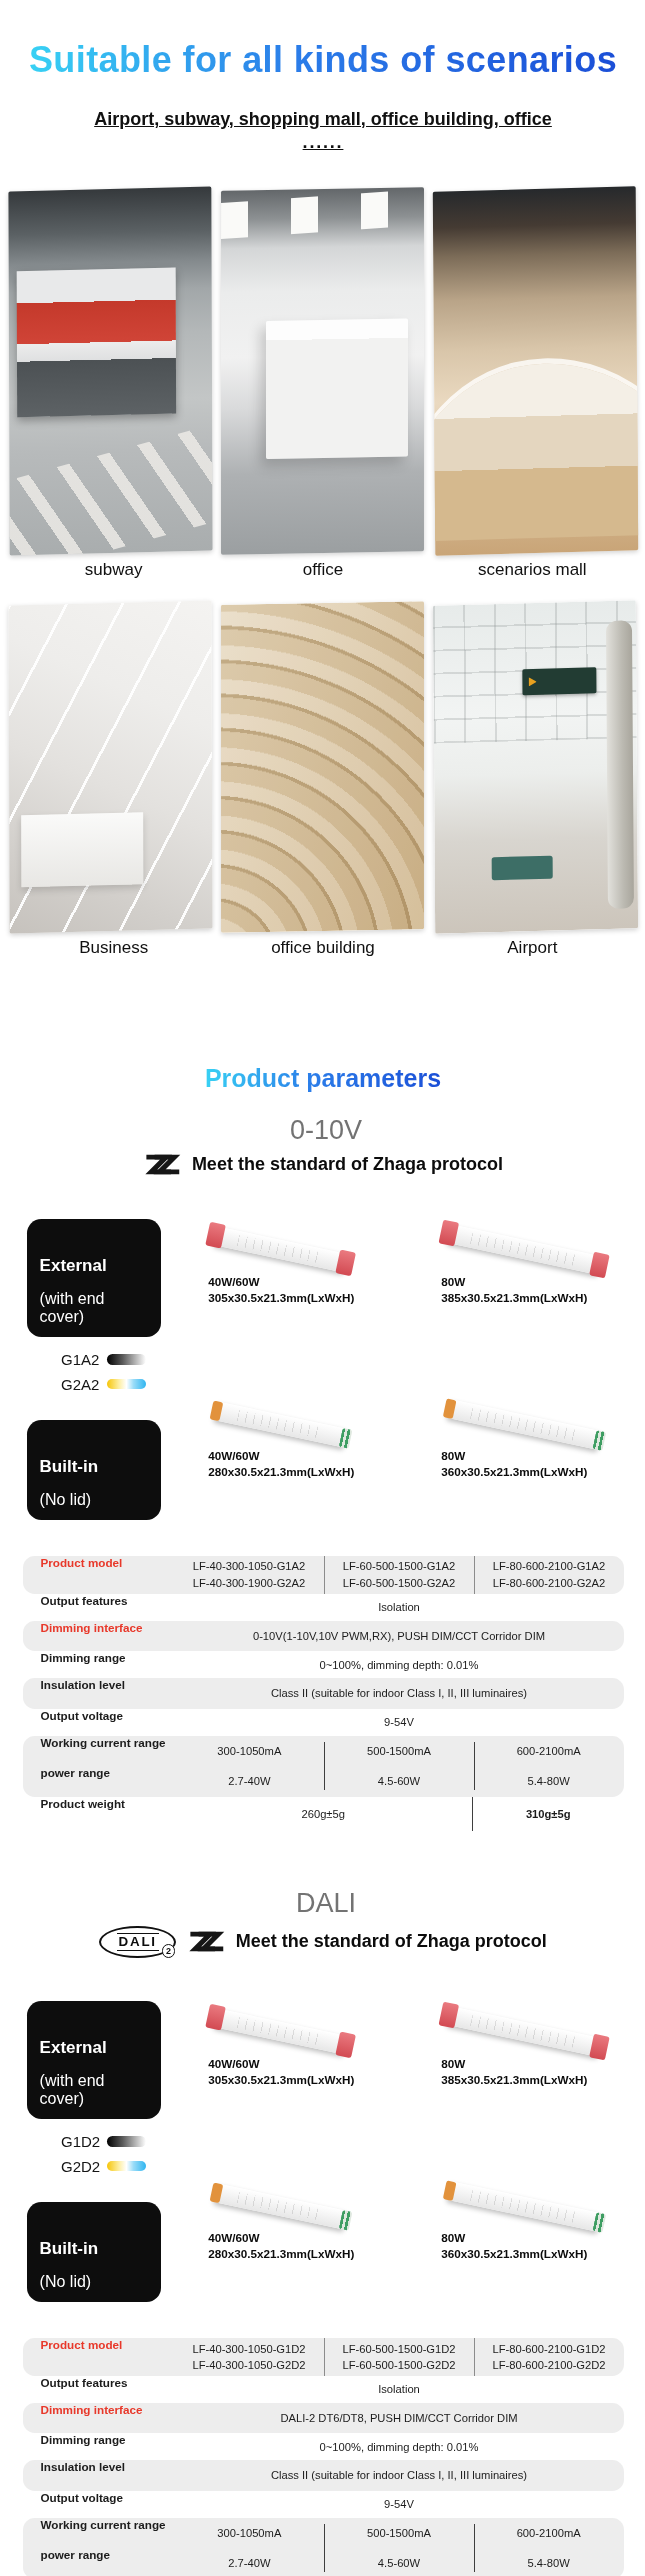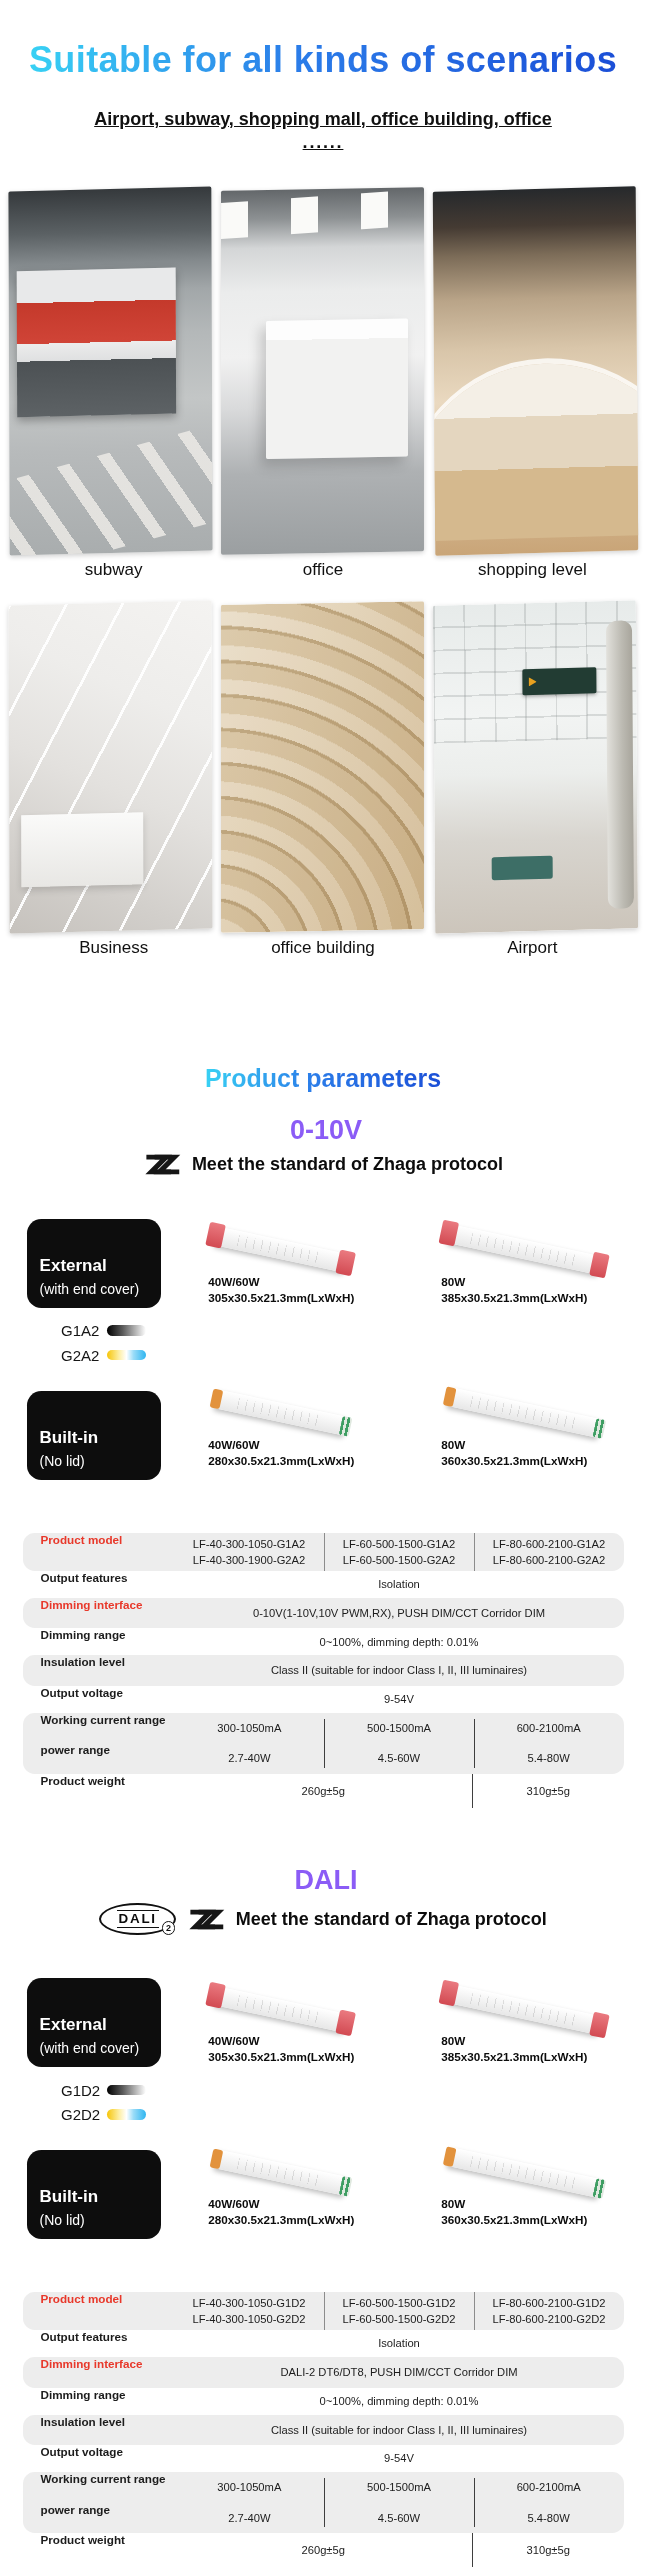--- a/index.html
+++ b/index.html
@@ -64,38 +64,38 @@
   .ph-airport .sign { position:absolute; top:20%; left:44%; width:36%; height:8%; background:#223c33; border-radius:1.8px; box-shadow:0 1.8px 3.6px rgba(0,0,0,.3); }
   .ph-airport .sign::before { content:""; position:absolute; left:8%; top:32%; width:11%; height:36%; background:#e8a11f; clip-path:polygon(0 0,100% 50%,0 100%); }
   .ph-airport .column { position:absolute; right:2%; top:6%; width:13%; height:88%;
       background:linear-gradient(90deg,#e2e1dc,#bcbab2 60%,#a8a59c); border-radius:10.8px; }
   .ph-airport .seats { position:absolute; left:28%; bottom:16%; width:30%; height:7%; background:#3d6e66; border-radius:2.7px; }
 
   .photo-labels { display:flex; padding:0 9px; margin-top:7.2px; }
   .photo-labels span { flex:1; text-align:center; font-size:17px; color:#111; }
 
   
-  .proto-name { text-align:center; font-size:27px; font-weight:bold; color:#8b5cf6; margin-top:21.5px;margin-left:6px; }
+  .proto-name { text-align:center; font-size:27px; font-weight:normal; color:#737373; margin-top:21.5px;margin-left:6px; }
   .sections-gap { margin-top:57px; }
   .zhaga-row { display:flex; align-items:center; justify-content:center; gap:10.8px; margin-top:7.2px; font-size:18px; font-weight:bold; color:#0c0c0c; }
   .zhaga-icon svg { display:block; }
 
   .dali-logo { position:relative; display:inline-flex; align-items:center; justify-content:center;
       width:77px; height:32px; border:2.7px solid #111; border-radius:50%; background:#fff; }
   .dali-txt { font-weight:bold; font-size:13.4px; letter-spacing:1.8px; line-height:1.15;
       border-top:1.8px solid #111; border-bottom:1.8px solid #111; padding:0 1.8px; }
   .dali-2 { position:absolute; right:-0.9px; bottom:-1.8px; width:13.4px; height:13.4px; border:1.8px solid #111; border-radius:50%;
       background:#fff; font-size:9px; font-weight:bold; display:flex; align-items:center; justify-content:center; }
 
   
   .prodgrid { display:flex; padding:0 27px; margin-top:43px; }
   .leftcol { width:136px; flex:none; }
   .badge { background:#0d0d0d; color:#fff; border-radius:14.3px; padding:9px 10.8px 10.8px 12.6px; width:134px; }
   .badge-title { font-size:17px; font-weight:bold; line-height:1.2;margin-top:28px; }
-  .badge-sub { font-size:14px; margin-top:5px; }
+  .badge-sub { font-size:16px; margin-top:14px; }
   .badge.builtin { margin-top:27px; }
   .swatches { margin-top:14.3px; }
   .swatch-row { display:flex; align-items:center; gap:7.2px; margin-top:7.2px; }
   .sw-label { font-size:15px; font-weight:normal;margin-left:34px; }
   .sw { width:39px; height:10.8px; border-radius:6.3px; display:inline-block; }
   .sw.mono { background:linear-gradient(90deg,#000 0%,#5a5a5a 40%,#fff 100%); }
   .sw.tunable { background:linear-gradient(90deg,#f6c50a 0%,#fdeea0 30%,#ffffff 50%,#9adcf8 68%,#2fb5f0 100%); }
 
   .rightcol { flex:1; display:grid; grid-template-columns:1fr 1fr; column-gap:30.5px; row-gap:27px; padding-left:38px;gap:48px; }
   .pcell { min-height:115px; }
@@ -123,21 +123,21 @@
   .tcells { flex:1; display:flex; align-self:stretch; }
   .tcell { flex:1; display:flex; flex-direction:column; align-items:center; justify-content:center;
       font-size:11.2px; color:#1c1c1c; line-height:1.45; text-align:center; padding:2.7px 1.8px; }
   .tcell.divl { border-left:0.9px solid #8c8c8c; }
   .tblock { position:relative; background:#ededed; border-radius:11.7px; }
   .tblock .trow { min-height:30.5px; background:transparent; }
   .vline { position:absolute; top:6.3px; bottom:6.3px; width:0.9px; background:#3f3f3f; }
   .vline.v1 { left:calc(152px + (100% - 152px)/3); }
   .vline.v2 { left:calc(152px + 2*(100% - 152px)/3); }
   .tcell.span2 { flex:2; }
-  .tcell.divdark { border-left:0.9px solid #3f3f3f; }
+  .tcell.divdark { border-left:0.9px solid #3f3f3f;font-weight:bold; }
   .trow.weight-row { min-height:34px; }
 </style>
 </head>
 <body>
 
 <div class="page">
 
   <div class="grad-wrap">
     <h1 class="grad page-title">Suitable for all kinds of scenarios</h1>
   </div>
@@ -156,21 +156,21 @@
       <div class="lights"></div>
       <div class="desk"></div>
     </div>
     <div class="photo ph-mall">
       <div class="arc"></div>
     </div>
   </div>
   <div class="photo-labels">
     <span>subway</span>
     <span>office</span>
-    <span>shopping level</span>
+    <span>scenarios mall</span>
   </div>
 
   <div class="photo-row second">
     <div class="photo ph-business">
       <div class="lines"></div>
       <div class="desk2"></div>
     </div>
     <div class="photo ph-building"></div>
     <div class="photo ph-airport">
       <div class="sign"></div>

